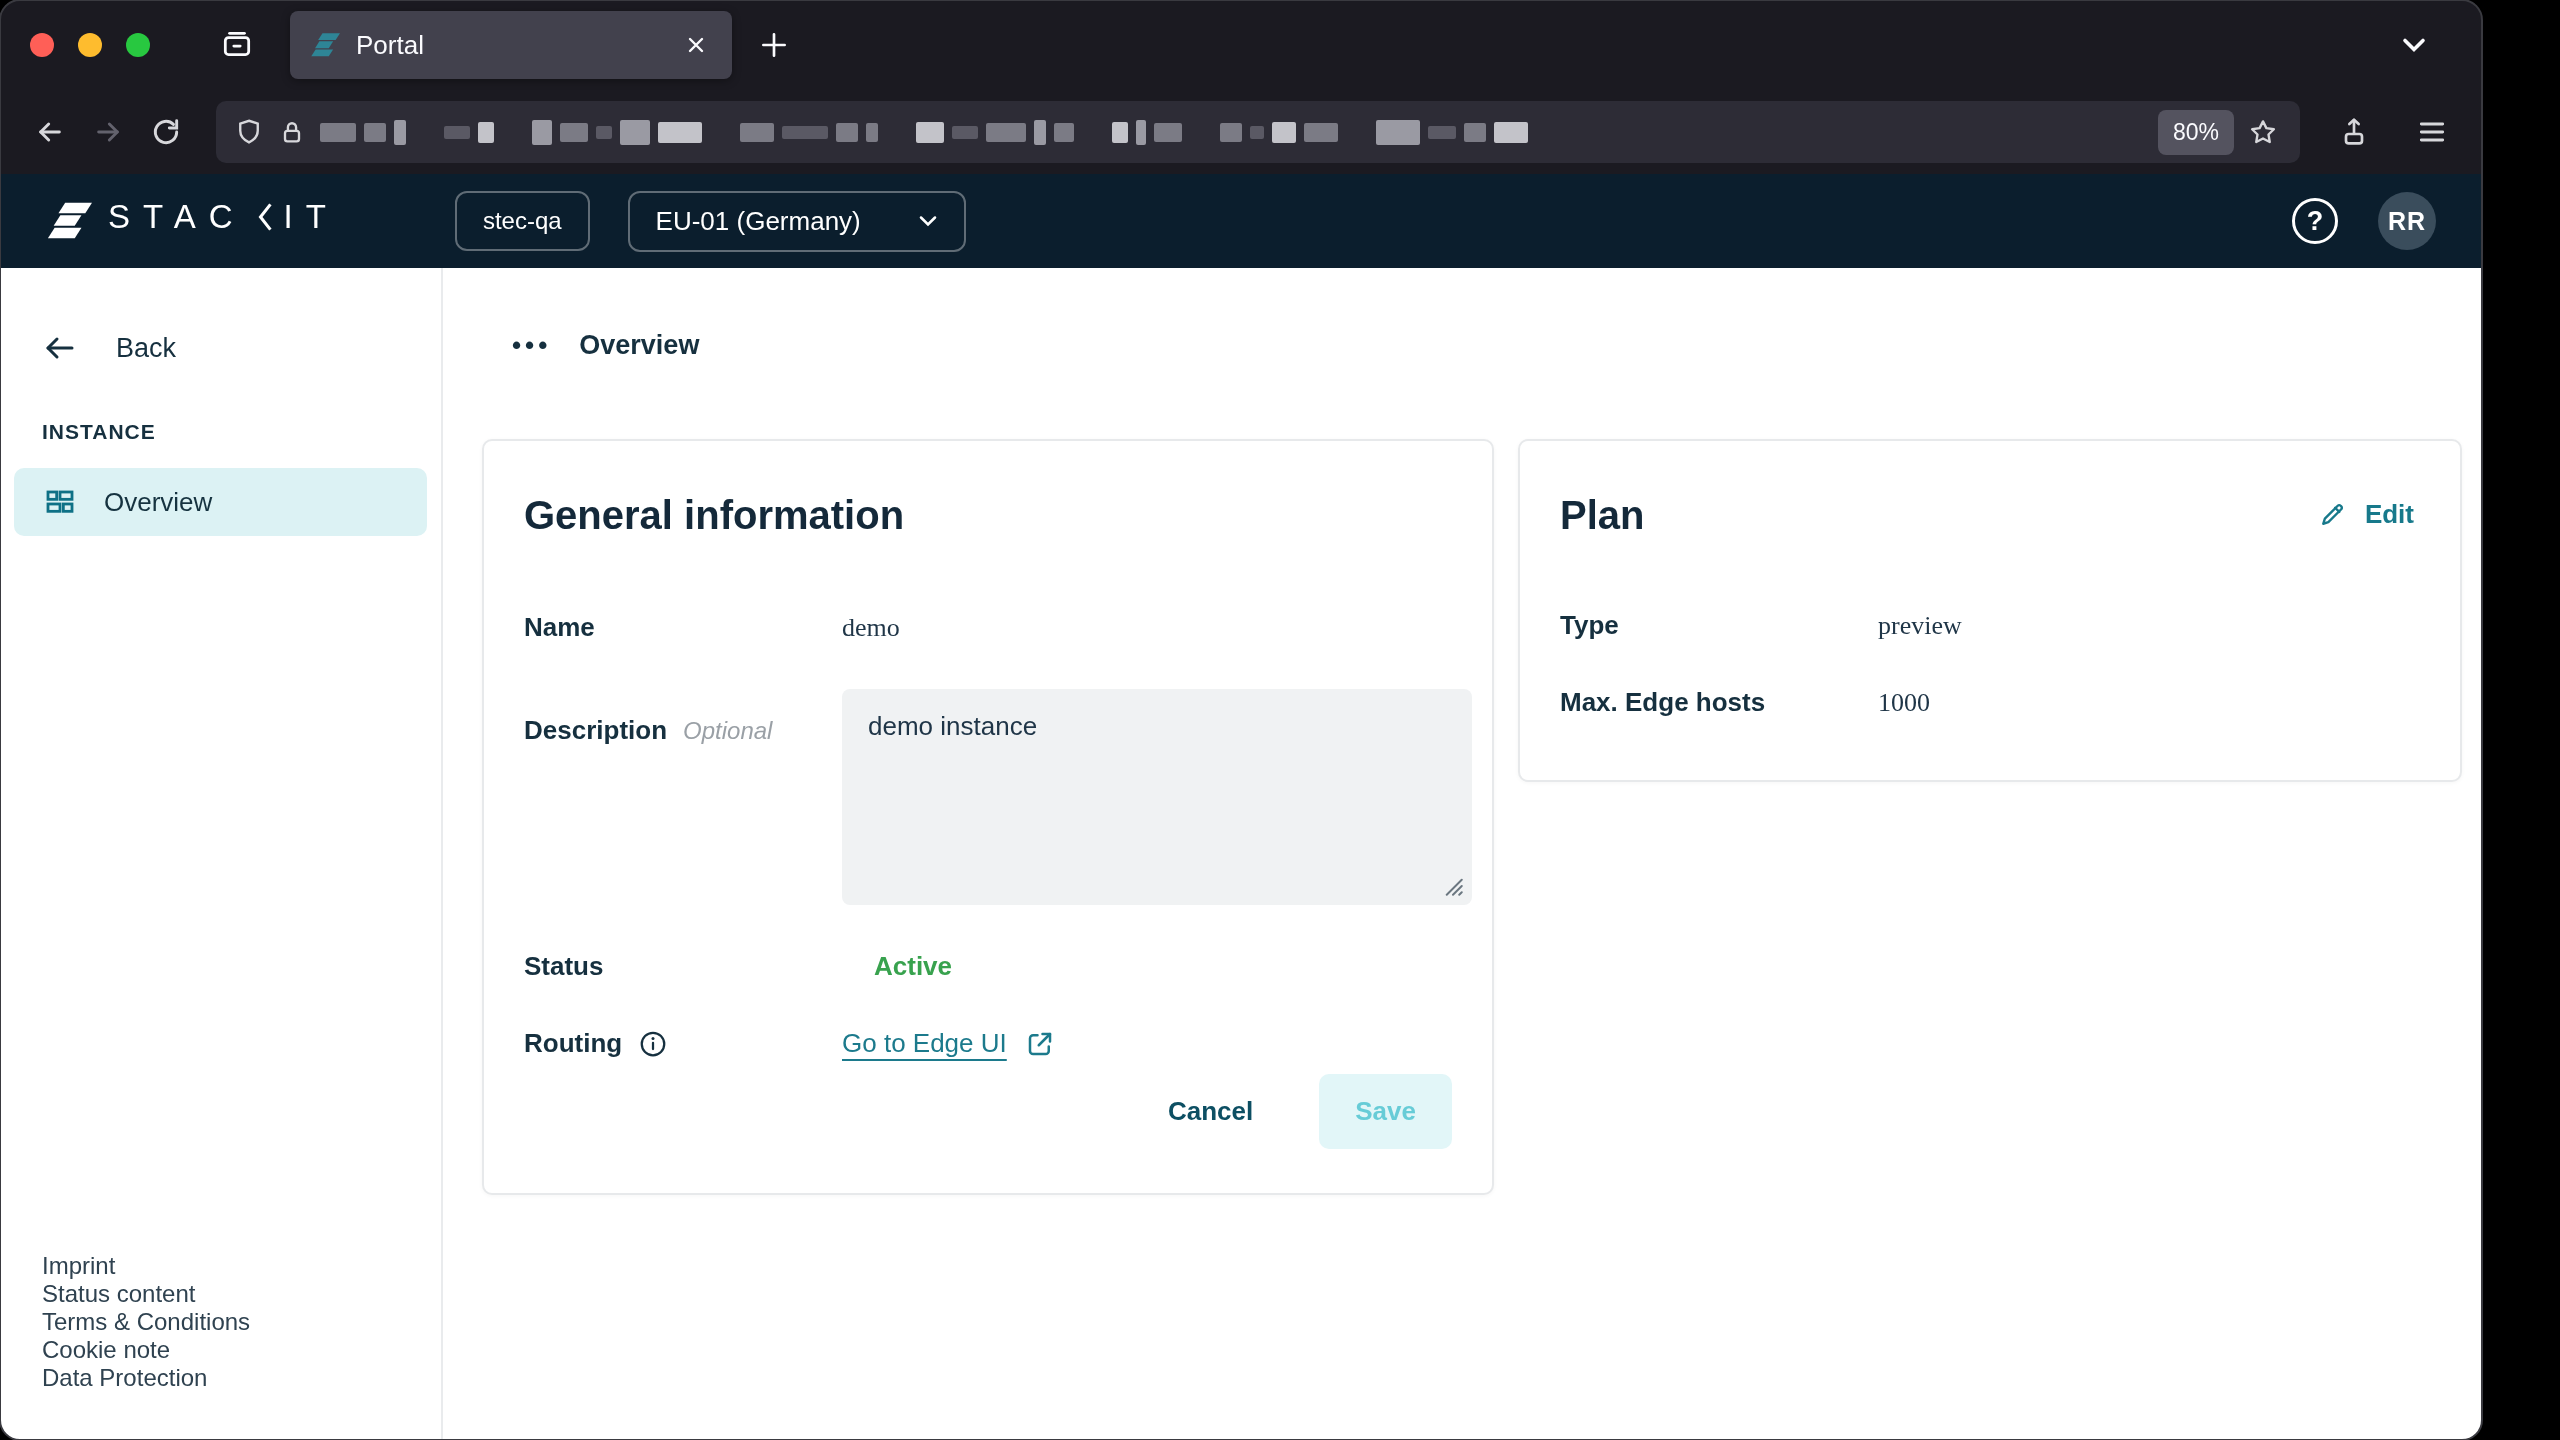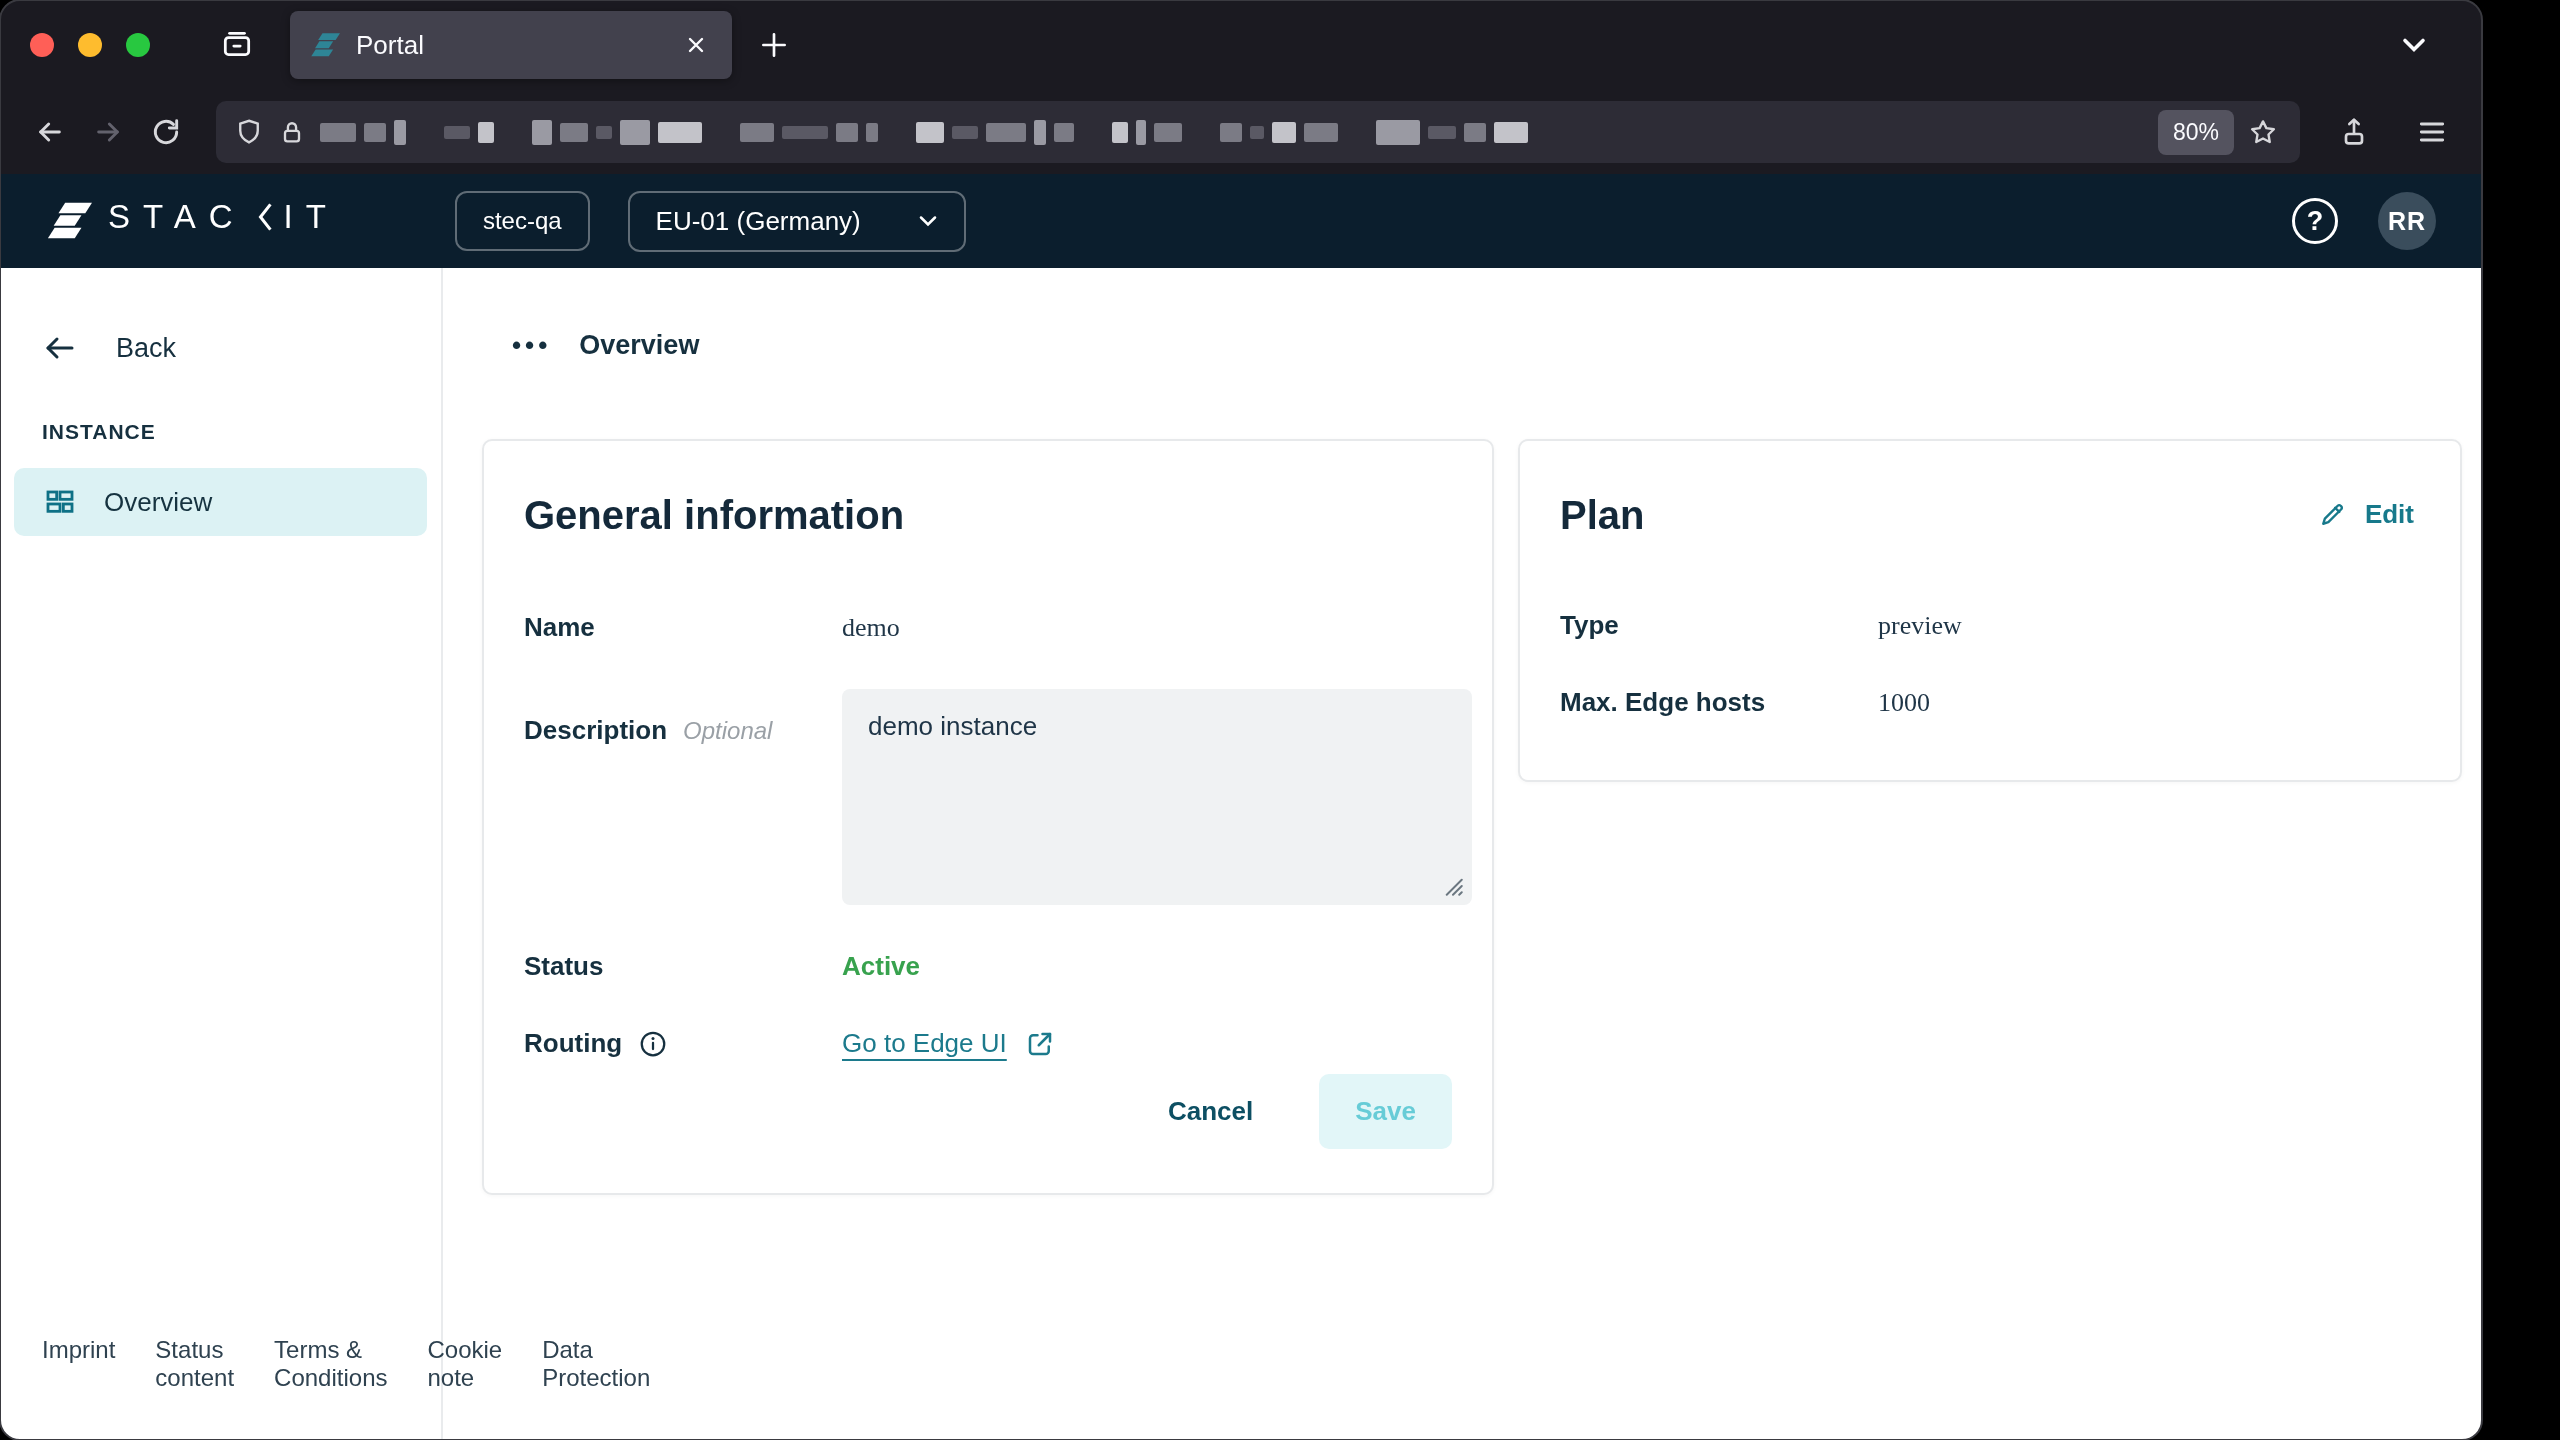--- a/index.html
+++ b/index.html
@@ -66,21 +66,21 @@
   .sidebar{width:443px;flex:none;border-right:2px solid #e9ebed;display:flex;flex-direction:column;
     padding:62px 0 48px;}
   .back-row{display:flex;align-items:center;gap:38px;padding:0 42px;color:var(--text-navy);font-size:27px;
     background:none;border:none;cursor:pointer;}
   .section{margin:54px 42px 0;font-size:21px;font-weight:700;letter-spacing:1px;color:var(--text-navy);}
   .sbitem{margin:24px 14px 0;height:68px;border-radius:10px;display:flex;align-items:center;gap:28px;
     padding:0 30px;font-size:26px;color:#163340;border:none;cursor:pointer;background:none;text-align:left;}
   .sbitem.active{background:var(--sel-bg);}
   .sbitem .ic{color:var(--icon-teal);display:flex;}
   .sb-spacer{flex:1;}
-  .sbfooter{display:flex;flex-direction:row;gap:40px;padding:0 42px;}
+  .sbfooter{display:flex;flex-direction:column;padding:0 42px;}
   .flink{font-size:24px;color:#2f4250;text-decoration:none;cursor:pointer;}
 
   .content{flex:1;padding:62px 20px 0 39px;overflow:hidden;}
   .breadcrumb{display:flex;align-items:center;gap:28px;margin:0 0 78px 30px;}
   .bc-dots{background:none;border:none;cursor:pointer;font-size:26px;font-weight:700;color:var(--text-navy);
     letter-spacing:4px;padding:0;}
   .bc-cur{font-size:27px;font-weight:700;color:var(--text-navy);}
   .cards{display:flex;gap:24px;align-items:flex-start;}
   .card{background:#fff;border:2px solid var(--border);border-radius:10px;box-shadow:0 1px 4px rgba(0,0,0,.04);}
   .card h2{margin:0;font-size:40px;font-weight:700;color:#14293a;}
@@ -91,21 +91,21 @@
   .frow.top{align-items:flex-start;}
   .flabel{width:318px;flex:none;font-size:26px;font-weight:700;color:var(--text-navy);
     display:flex;align-items:center;gap:16px;}
   .frow.top .flabel{padding-top:26px;}
   .fvalue{font-size:26px;color:var(--text-body);font-family:Liberation Serif, serif;}
   .opt{font-style:italic;font-weight:400;color:#9aa0a6;font-size:24px;}
   .ta-wrap{position:relative;}
   textarea.desc{width:630px;height:216px;background:#f0f2f3;border:none;border-radius:8px;padding:22px 26px;
     font-family:"Liberation Sans",sans-serif;font-size:26px;color:var(--text-body);resize:none;outline:none;display:block;}
   .resize-ic{position:absolute;right:9px;bottom:9px;color:#6b7780;pointer-events:none;display:flex;}
-  .status-val{color:var(--green);font-weight:700;font-size:26px;}
+  .status-val{color:var(--green);font-weight:700;font-size:26px;margin-left:32px;}
   .info-btn{background:none;border:none;padding:0;color:var(--text-navy);display:flex;cursor:pointer;}
   .edgelink{color:var(--teal);font-size:26px;display:inline-flex;align-items:center;gap:18px;
     text-decoration:none;cursor:pointer;}
   .edgelink .lt{text-decoration:underline;text-underline-offset:7px;}
   .actions{margin-top:auto;display:flex;justify-content:flex-end;align-items:center;gap:60px;}
   .btn-cancel{background:none;border:none;color:#0d4f63;font-size:26px;font-weight:700;cursor:pointer;}
   .btn-save{background:var(--save-bg);color:var(--save-tx);font-size:26px;font-weight:700;border:none;
     border-radius:10px;padding:22px 36px;cursor:default;}
   .plan-head{display:flex;justify-content:space-between;align-items:flex-start;margin-bottom:72px;}
   .edit-btn{display:flex;align-items:center;gap:18px;color:#17798b;font-size:26px;font-weight:700;

